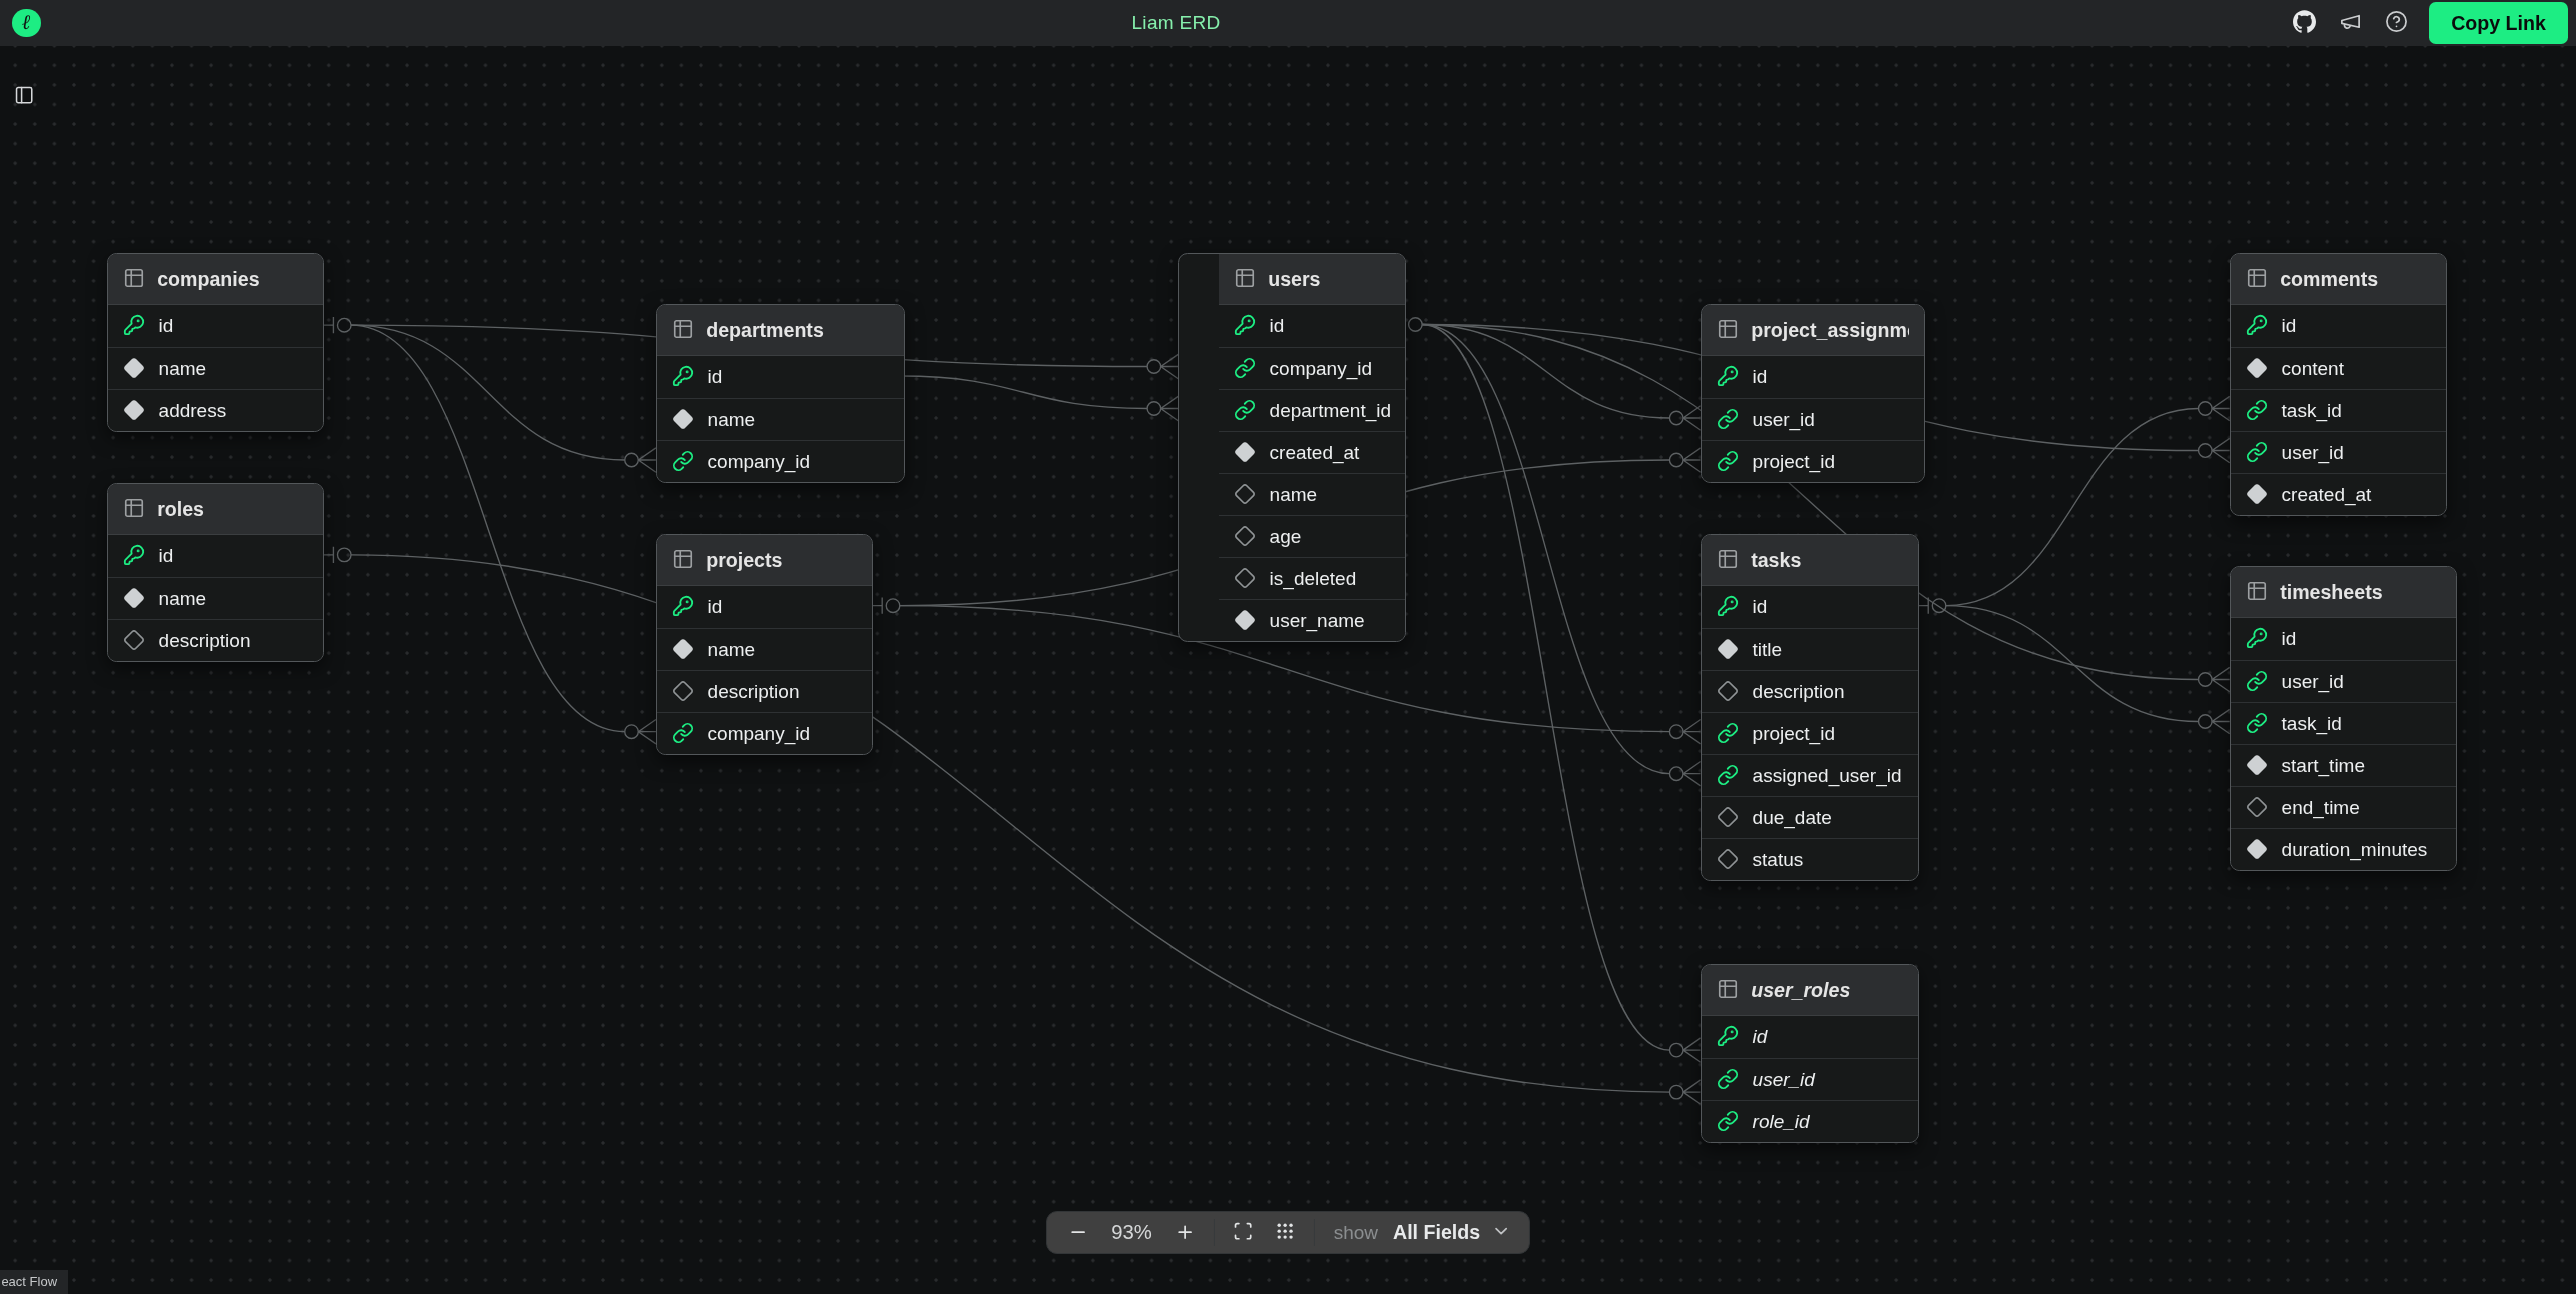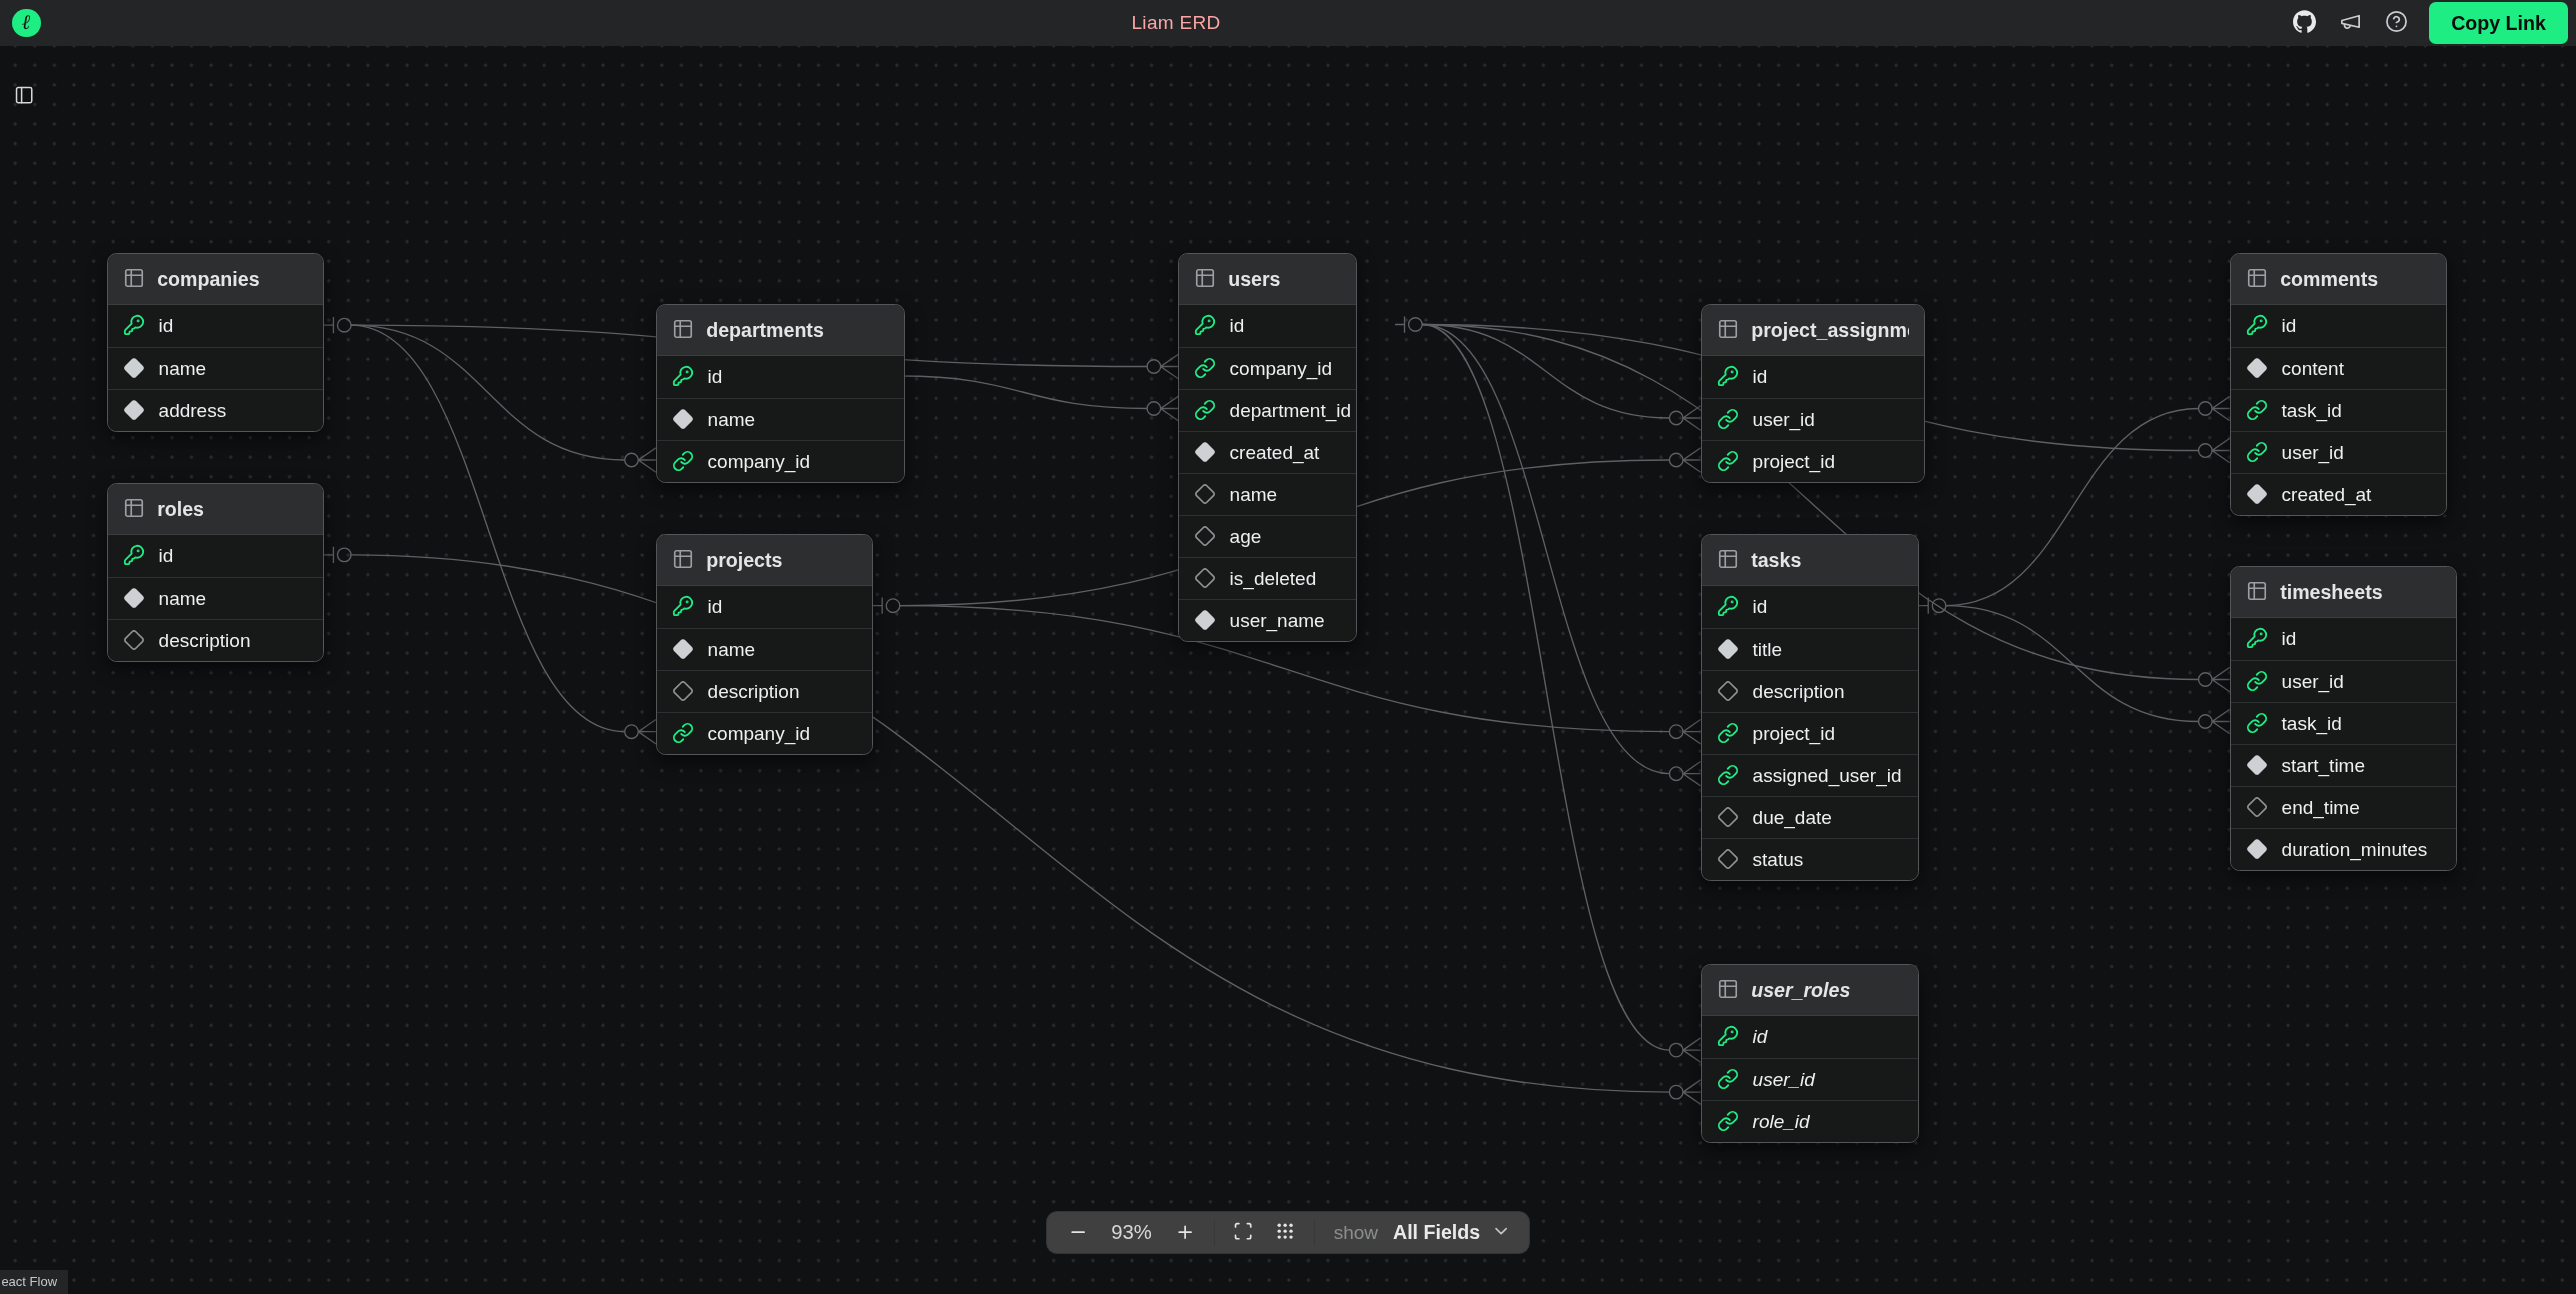--- a/index.html
+++ b/index.html
@@ -8,21 +8,21 @@
 
   
   .appbar { position:absolute; top:0; left:0; width:2576px; height:46px;
     background:#232527; z-index:10; }
   .logo { position:absolute; left:12.2px; top:8.8px; width:28.5px; height:28.5px;
     border-radius:50%; background:#1ded83; display:flex; align-items:center;
     justify-content:center; }
   .logo span { font-family:"DejaVu Serif", serif; font-style:italic; font-weight:bold;
     font-size:20.3px; color:#111; transform:translateY(-0.7px); }
   .appbar-title { position:absolute; top:0; left:1176px; transform:translateX(-50%);
-    height:46px; display:flex; align-items:center; font-size:19px; color:#fca5a5;
+    height:46px; display:flex; align-items:center; font-size:19px; color:#86efac;
     font-weight:500; letter-spacing:0.3px; }
   .appbar-right { position:absolute; right:8.1px; top:0; height:46px;
     display:flex; align-items:center; gap:19px; }
   .iconbtn { width:27px; height:27px; display:flex; align-items:center;
     justify-content:center; background:transparent; border:none; cursor:pointer; }
   .iconbtn svg { width:23px; height:23px; }
   .copy-btn { height:42px; padding:0 22px; background:#1ded83; color:#0b0c0c;
     border:none; border-radius:6.8px; font-size:19.6px; font-weight:700;
     font-family:"Liberation Sans", sans-serif; cursor:pointer; }
 
@@ -284,21 +284,21 @@
         <span class="field-name">description</span>
       </div>
       <div class="row">
         <span><svg viewBox="0 0 24 24" width="22" height="22" fill="none" stroke="#1ded83" stroke-width="2" stroke-linecap="round" stroke-linejoin="round">
             <path d="M10 13a5 5 0 0 0 7.54.54l3-3a5 5 0 0 0-7.07-7.07l-1.72 1.71"></path>
             <path d="M14 11a5 5 0 0 0-7.54-.54l-3 3a5 5 0 0 0 7.07 7.07l1.71-1.71"></path>
           </svg></span>
         <span class="field-name">company_id</span>
       </div>
     </div>
-    <div class="tbl" style="left: 1178px; top: 253px; width: 179px; z-index: 2;">
+    <div class="tbl" style="left: 1178px; top: 253px; width: 228px; z-index: 2; padding-left: 40px;">
       <div class="tbl-header">
         <span><svg viewBox="0 0 24 24" width="22" height="22" fill="none" stroke="#9da0a2" stroke-width="1.8" stroke-linecap="round" stroke-linejoin="round">
             <path d="M9 3H5a2 2 0 0 0-2 2v4m6-6h10a2 2 0 0 1 2 2v4M9 3v18m0 0h10a2 2 0 0 0 2-2V9M9 21H5a2 2 0 0 1-2-2V9m0 0h18"></path>
           </svg></span>
         <span class="tbl-title">users</span>
       </div>
       <div class="row">
         <span><svg viewBox="0 0 24 24" width="22" height="22" fill="none" stroke="#1ded83" stroke-width="2" stroke-linecap="round" stroke-linejoin="round">
             <path d="M2.586 17.414A2 2 0 0 0 2 18.828V21a1 1 0 0 0 1 1h3a1 1 0 0 0 1-1v-1a1 1 0 0 1 1-1h1a1 1 0 0 0 1-1v-1a1 1 0 0 1 1-1h.172a2 2 0 0 0 1.414-.586l.814-.814a6.5 6.5 0 1 0-4-4z"></path>
             <circle cx="16.5" cy="7.5" r=".6"></circle>

